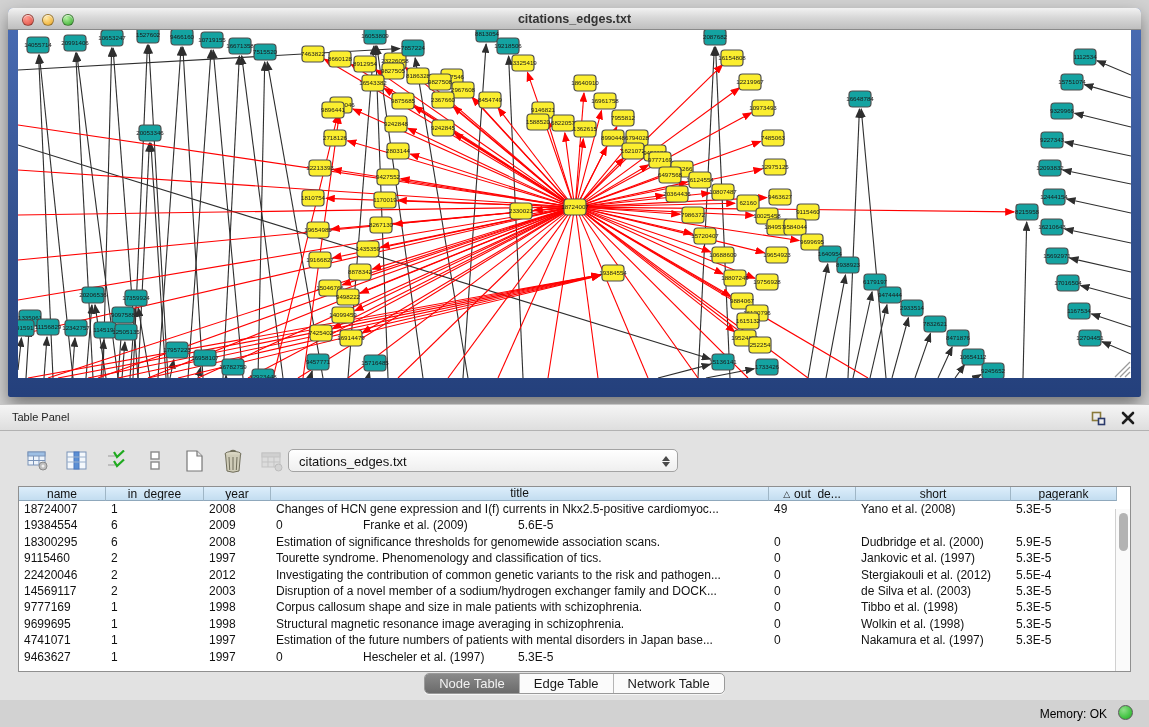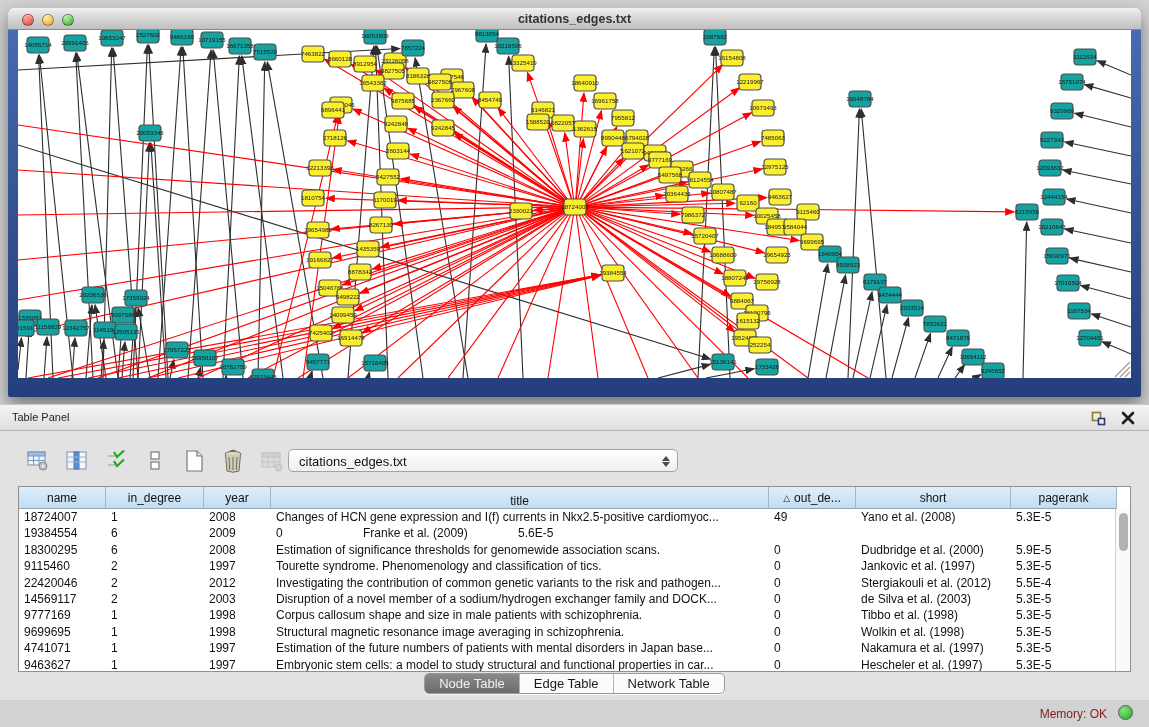--- a/index.html
+++ b/index.html
@@ -40,39 +40,39 @@
     border:1px solid #a3a3a3; border-radius:5px; font-size:13px; color:#111; }
   .combo .val { position:absolute; left:10px; top:4px; }
   .combo .stepper { position:absolute; right:6px; top:2px; width:11px; height:18px; display:flex; flex-direction:column;
     align-items:center; justify-content:center; gap:1px; }
   .combo .stepper span { width:0; height:0; border-left:4px solid transparent; border-right:4px solid transparent; }
   .combo .stepper .up { border-bottom:5px solid #4a4a4a; }
   .combo .stepper .dn { border-top:5px solid #4a4a4a; }
 
   .table-wrap { position:absolute; left:18px; top:82px; width:1113px; height:186px; background:#fff;
     border:1px solid #8f8f8f; overflow:hidden; }
-  .thead { display:flex; height:22px; }
+  .thead { display:flex; height:14px; }
   .th { background:linear-gradient(180deg,#ddeefb,#c3ddf0); border-right:1px solid #9fb6c6; border-bottom:1px solid #8fa8bc;
     font-size:12px; color:#111; display:flex; align-items:center; justify-content:center; gap:4px; overflow:hidden; white-space:nowrap; }
   .th .tri { font-size:9px; color:#222; }
   .trow { display:flex; height:16.4px; }
   .td { font-size:12px; color:#111; padding:0 5px; line-height:16.4px; overflow:hidden; white-space:nowrap; }
   .vscroll { position:absolute; right:0; top:22px; bottom:0; width:15px; background:#fafafa; border-left:1px solid #d0d0d0; }
   .vthumb { position:absolute; left:3px; top:4px; width:9px; height:38px; border-radius:5px; background:#b3b3b3; }
 
   .tabs { position:absolute; left:0; top:269px; width:100%; display:flex; justify-content:center; }
   .seg { display:flex; height:21px; border:1px solid #9a9a9a; border-radius:5px; overflow:hidden; background:#fbfbfb;
     box-shadow:0 1px 0 rgba(255,255,255,.7); }
   .seg .tab { font-size:13px; padding:0 14px; display:flex; align-items:center; color:#1a1a1a; border-right:1px solid #b5b5b5; }
   .seg .tab:last-child { border-right:none; }
   .seg .tab.sel { background:linear-gradient(180deg,#8a8a8a,#6b6b6b); color:#f2f2f2; }
 
   
   .statusbar { position:absolute; left:0; top:700px; width:1149px; height:27px; background:#d2d2d2; }
-  .mem { position:absolute; right:42px; top:7px; font-size:12px; color:#7f1d1d; }
+  .mem { position:absolute; right:42px; top:7px; font-size:12px; color:#000000; }
   .memdot { position:absolute; right:16px; top:5px; width:15px; height:15px; border-radius:50%;
     background:radial-gradient(circle at 35% 30%,#8fe08a,#44c544 60%,#2e9b2e); border:1px solid #5a5a5a; }
 </style>
 </head>
 <body>
 
 <div class="screen">
 
   <div class="net-window">
     <div class="titlebar">
@@ -975,21 +975,20 @@
             <div class="td" style="width: 67px; flex: 0 0 67px;">1997</div>
             <div class="td" style="width: 498px; flex: 0 0 498px;">Estimation of the future numbers of patients with mental disorders in Japan base...</div>
             <div class="td" style="width: 87px; flex: 0 0 87px;">0</div>
             <div class="td" style="width: 155px; flex: 0 0 155px;">Nakamura et al. (1997)</div>
             <div class="td" style="width: 106px; flex: 0 0 106px;">5.3E-5</div>
           </div>
           <div class="trow">
             <div class="td" style="width: 87px; flex: 0 0 87px;">9463627</div>
             <div class="td" style="width: 98px; flex: 0 0 98px;">1</div>
             <div class="td" style="width: 67px; flex: 0 0 67px;">1997</div>
-            <div class="td" style="width: 498px; flex: 0 0 498px;">Embryonic stem cells: a model to study structural and functional properties in car...</div>
             <div class="td" style="width: 87px; flex: 0 0 87px;">0</div>
             <div class="td" style="width: 155px; flex: 0 0 155px;">Hescheler et al. (1997)</div>
             <div class="td" style="width: 106px; flex: 0 0 106px;">5.3E-5</div>
           </div>
         </div>
       <div class="vscroll">
         <div class="vthumb"></div>
       </div>
     </div>
 

